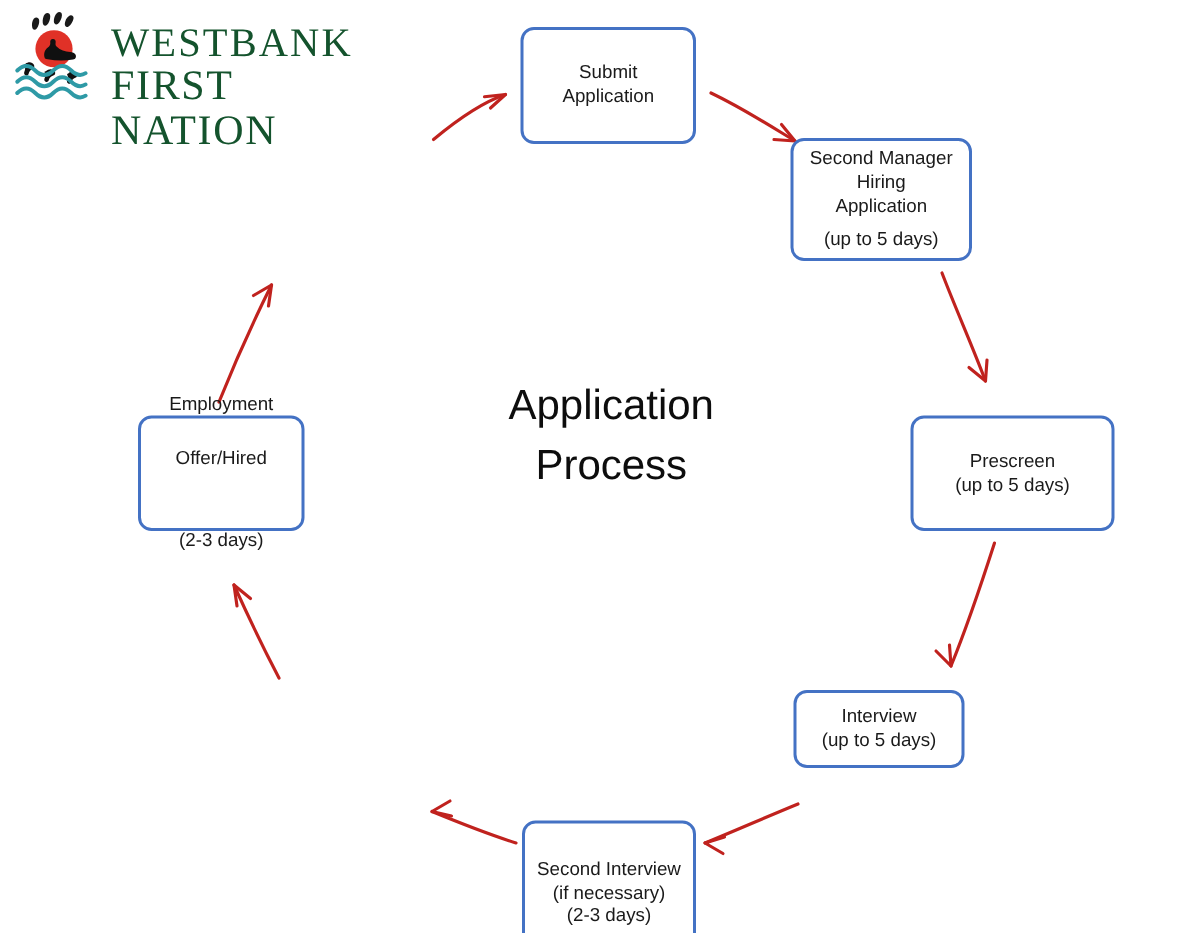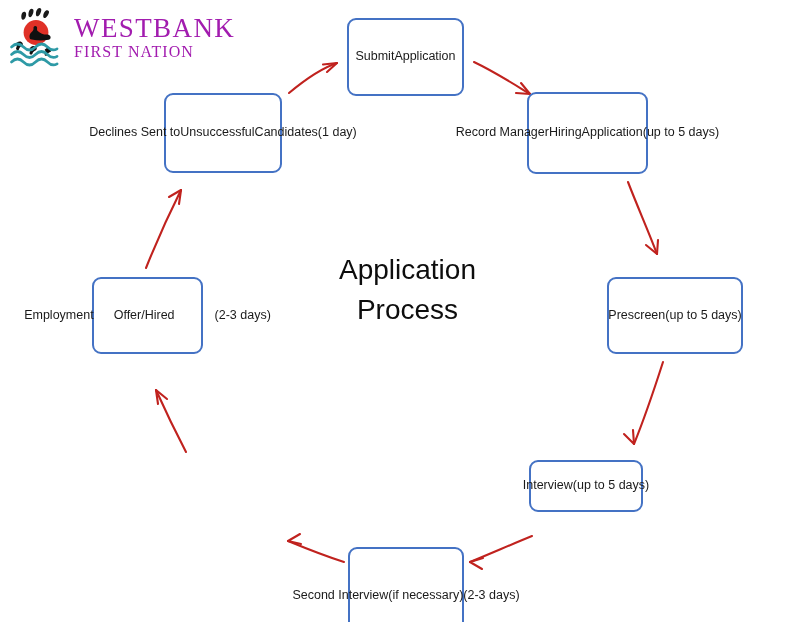--- a/index.html
+++ b/index.html
@@ -32,30 +32,30 @@
     top: 0;
     width: 62px;
     height: 62px;
   }
   #logo-text {
     position: absolute;
     left: 66px;
     top: 8px;
     width: 190px;
     font-family: "Liberation Serif", serif;
-    color: #a21caf;
+    color: #14532d;
     line-height: 1.08;
   }
   .logo-line1 {
     font-size: 27px;
     letter-spacing: 1.4px;
     font-weight: 400;
   }
   .logo-line2 {
-    font-size: 16px;
+    font-size: 28px;
     letter-spacing: 1.1px;
     font-weight: 400;
   }
 
   
   #arrows {
     position: absolute;
     left: 0;
     top: 0;
     width: 799px;
@@ -64,21 +64,21 @@
   }
 
   
   .node {
     position: absolute;
     box-sizing: border-box;
     border: 2px solid #4472C4;
     border-radius: 9px;
     background: #ffffff;
     display: flex;
-    flex-direction: row;
+    flex-direction: column;
     align-items: center;
     justify-content: center;
     text-align: center;
     color: #1a1a1a;
     font-size: 12.5px;
     line-height: 1.27;
     padding: 4px 5px;
   }
   .node .ln { display: block; white-space: nowrap; }
   .node .gap { display: block; height: 9px; }
@@ -181,21 +181,21 @@
     <span class="ln">Application</span>
     <span class="ln">Process</span>
   </div>
 
   <div class="node" style="left:347px; top:18px; width:117px; height:78px;">
     <span class="ln">Submit</span>
     <span class="ln">Application</span>
   </div>
 
   <div class="node" style="left:527px; top:92px; width:121px; height:82px;">
-    <span class="ln">Record Manager</span>
+    <span class="ln">Second Manager</span>
     <span class="ln">Hiring</span>
     <span class="ln">Application</span>
     <span class="gap"></span>
     <span class="ln">(up to 5 days)</span>
   </div>
 
   <div class="node" style="left:607px; top:277px; width:136px; height:77px;">
     <span class="ln">Prescreen</span>
     <span class="ln">(up to 5 days)</span>
   </div>
@@ -212,21 +212,14 @@
   </div>
 
 
   <div class="node" style="left:92px; top:277px; width:111px; height:77px;gap:20px;">
     <span class="ln">Employment</span>
     <span class="ln">Offer/Hired</span>
     <span class="gap" style="height:6px"></span>
     <span class="ln">(2-3 days)</span>
   </div>
 
-  <div class="node" style="left:164px; top:93px; width:118px; height:80px;">
-    <span class="ln">Declines Sent to</span>
-    <span class="ln">Unsuccessful</span>
-    <span class="ln">Candidates</span>
-    <span class="gap"></span>
-    <span class="ln">(1 day)</span>
-  </div>
 
 </div>
 
 </body></html>

